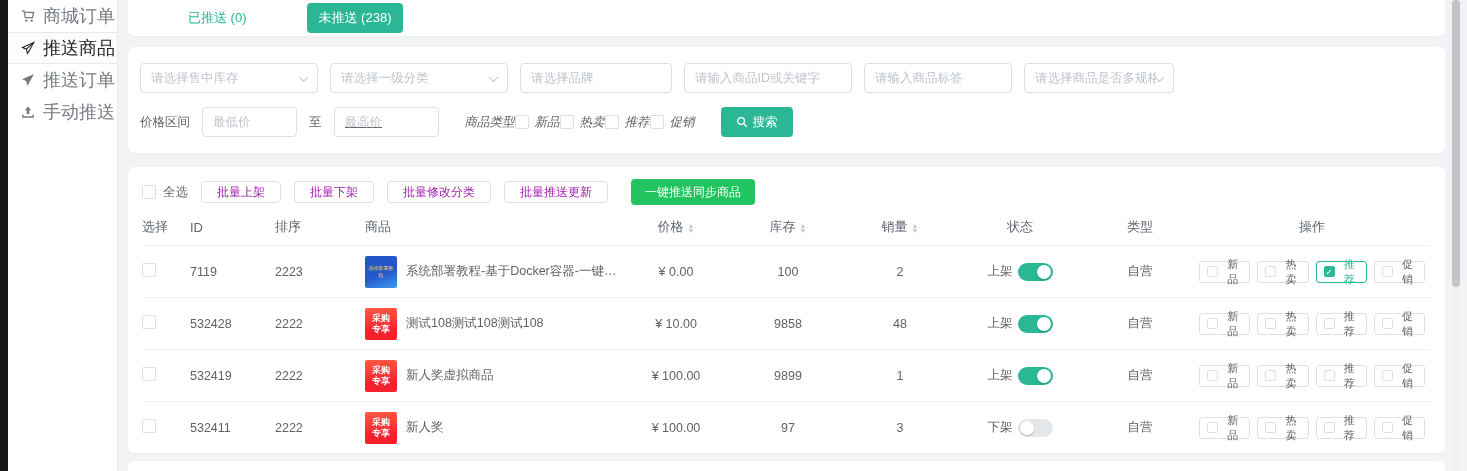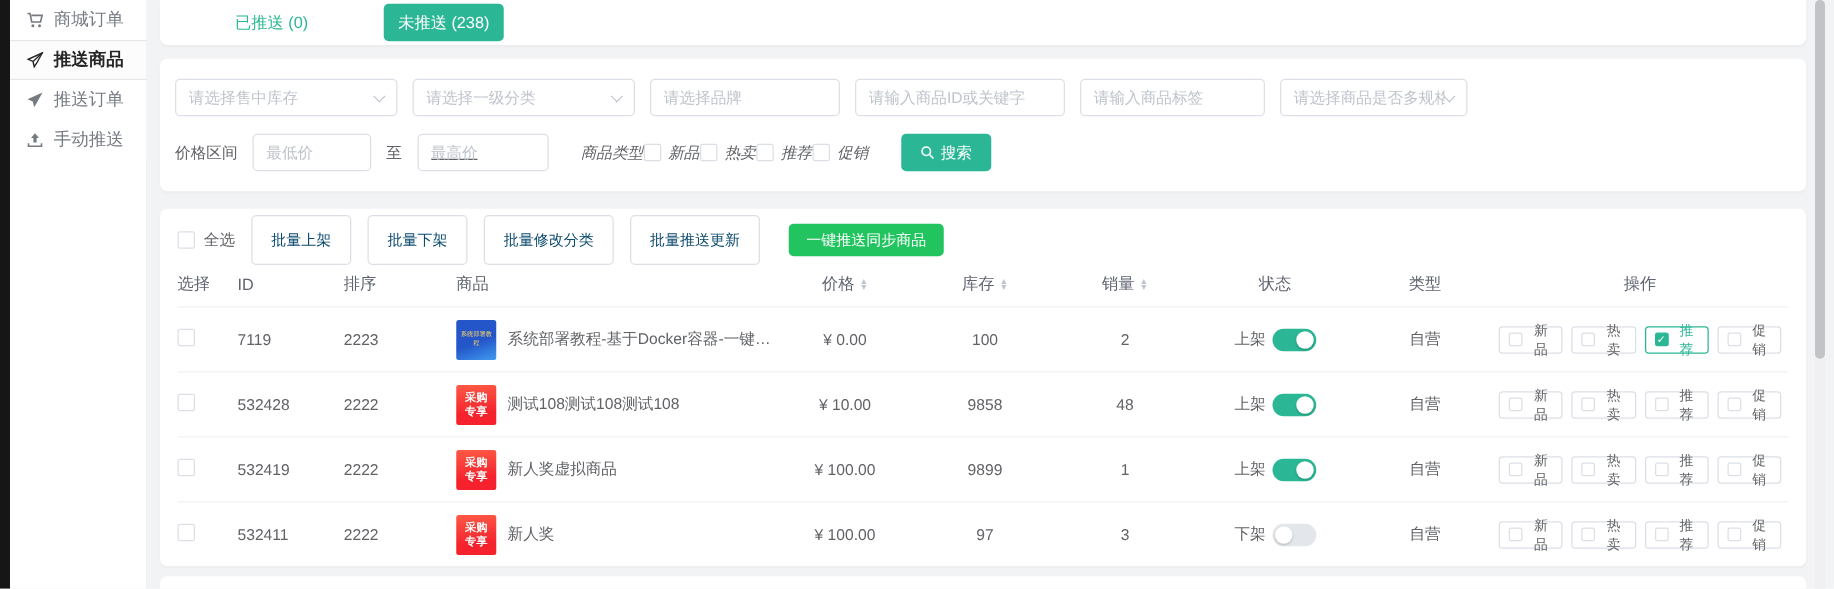--- a/index.html
+++ b/index.html
@@ -9,24 +9,24 @@
     background:var(--page-bg,#f2f3f5);
     color:var(--text2,#606266);
     font-size:13px;
   }
   .layout { display:flex; width:100%; height:100%; position:relative; }
 
   
   .dark-strip { width:8px; background:#161616; flex:0 0 8px; }
   .sidebar { width:110px; flex:0 0 110px; background:#fff; border-right:1px solid #ededed; padding-top:0; }
   .side-item { display:flex; align-items:center; gap:8px; height:32px; padding-left:13px;
-               color:#767b82; font-size:14px; cursor:pointer; background:#fff; }
+               color:#767b82; font-size:18px; cursor:pointer; background:#fff; }
   .side-item svg { flex:0 0 14px; }
   .side-item.active { color:#262626; background:#fcfcfc; border-top:1px solid #e8e8e8; border-bottom:1px solid #e8e8e8; }
-  .side-item.active .side-label { font-weight:bold; }
+  .side-item.active .side-label { font-weight:normal; }
 
   
   .main { flex:1; padding:0 22px 0 10px; display:flex; flex-direction:column; }
   .card { background:#fff; border-radius:6px; box-shadow:0 1px 2px rgba(0,0,0,.03); }
 
   
   .tabs-card { height:38px; border-radius:0 0 6px 6px; display:flex; align-items:center; padding-left:48px; gap:48px; }
   .tab { border:none; background:none; font-size:13px; color:var(--accent,#2bb795); cursor:pointer;
          padding:6px 12px; border-radius:4px; font-family:inherit; }
   .tab.active { background:var(--accent,#2bb795); color:#fff;text-align:center; }
@@ -51,22 +51,22 @@
          display:inline-flex; align-items:center; justify-content:center; flex:0 0 auto; }
   .cbx-label { font-size:12.5px; color:#606266; }
   .btn-search { margin-left:14px; display:inline-flex; align-items:center; gap:5px; background:var(--accent,#2bb795);
                 color:#fff; border:none; border-radius:4px; padding:0 15px; height:30px; font-size:12.5px;
                 cursor:pointer; font-family:inherit; }
 
   
   .table-card { margin-top:14px; padding:12px 14px 0; flex:1; }
   .batch-row { display:flex; align-items:center; gap:13px; height:26px; }
   .select-all { display:inline-flex; align-items:center; gap:7px; cursor:pointer; font-size:12.5px; color:#606266; }
-  .btn-plain { background:#fff; border:1px solid var(--border,#dcdfe6); border-radius:4px; color:#0c4a6e;
-               font-size:12px; padding:0 15px; height:40px; cursor:pointer; font-family:inherit; }
+  .btn-plain { background:#fff; border:1px solid var(--border,#dcdfe6); border-radius:4px; color:#a21caf;
+               font-size:12px; padding:0 15px; height:22px; cursor:pointer; font-family:inherit; }
   .btn-green { background:var(--green,#21c45f); border:none; border-radius:4px; color:#fff; font-size:12px;
                padding:0 14px; height:26px; margin-left:10px; cursor:pointer; font-family:inherit; }
 
   .thead, .trow { display:grid; grid-template-columns:48px 85px 90px minmax(0,1fr) 112px 112px 112px 128px 112px 232px;
                   align-items:center; }
   .thead { height:36px; margin-top:4px; font-size:13px; color:#5f6470; }
   .cell { padding-right:6px; }
   .thead .cell:nth-child(n+5), .trow .cell:nth-child(n+5) { text-align:center; }
   .carets { display:inline-flex; flex-direction:column; vertical-align:middle; margin-left:4px; cursor:pointer; }
   .car { font-size:7px; line-height:5px; color:#c0c4cc; }

